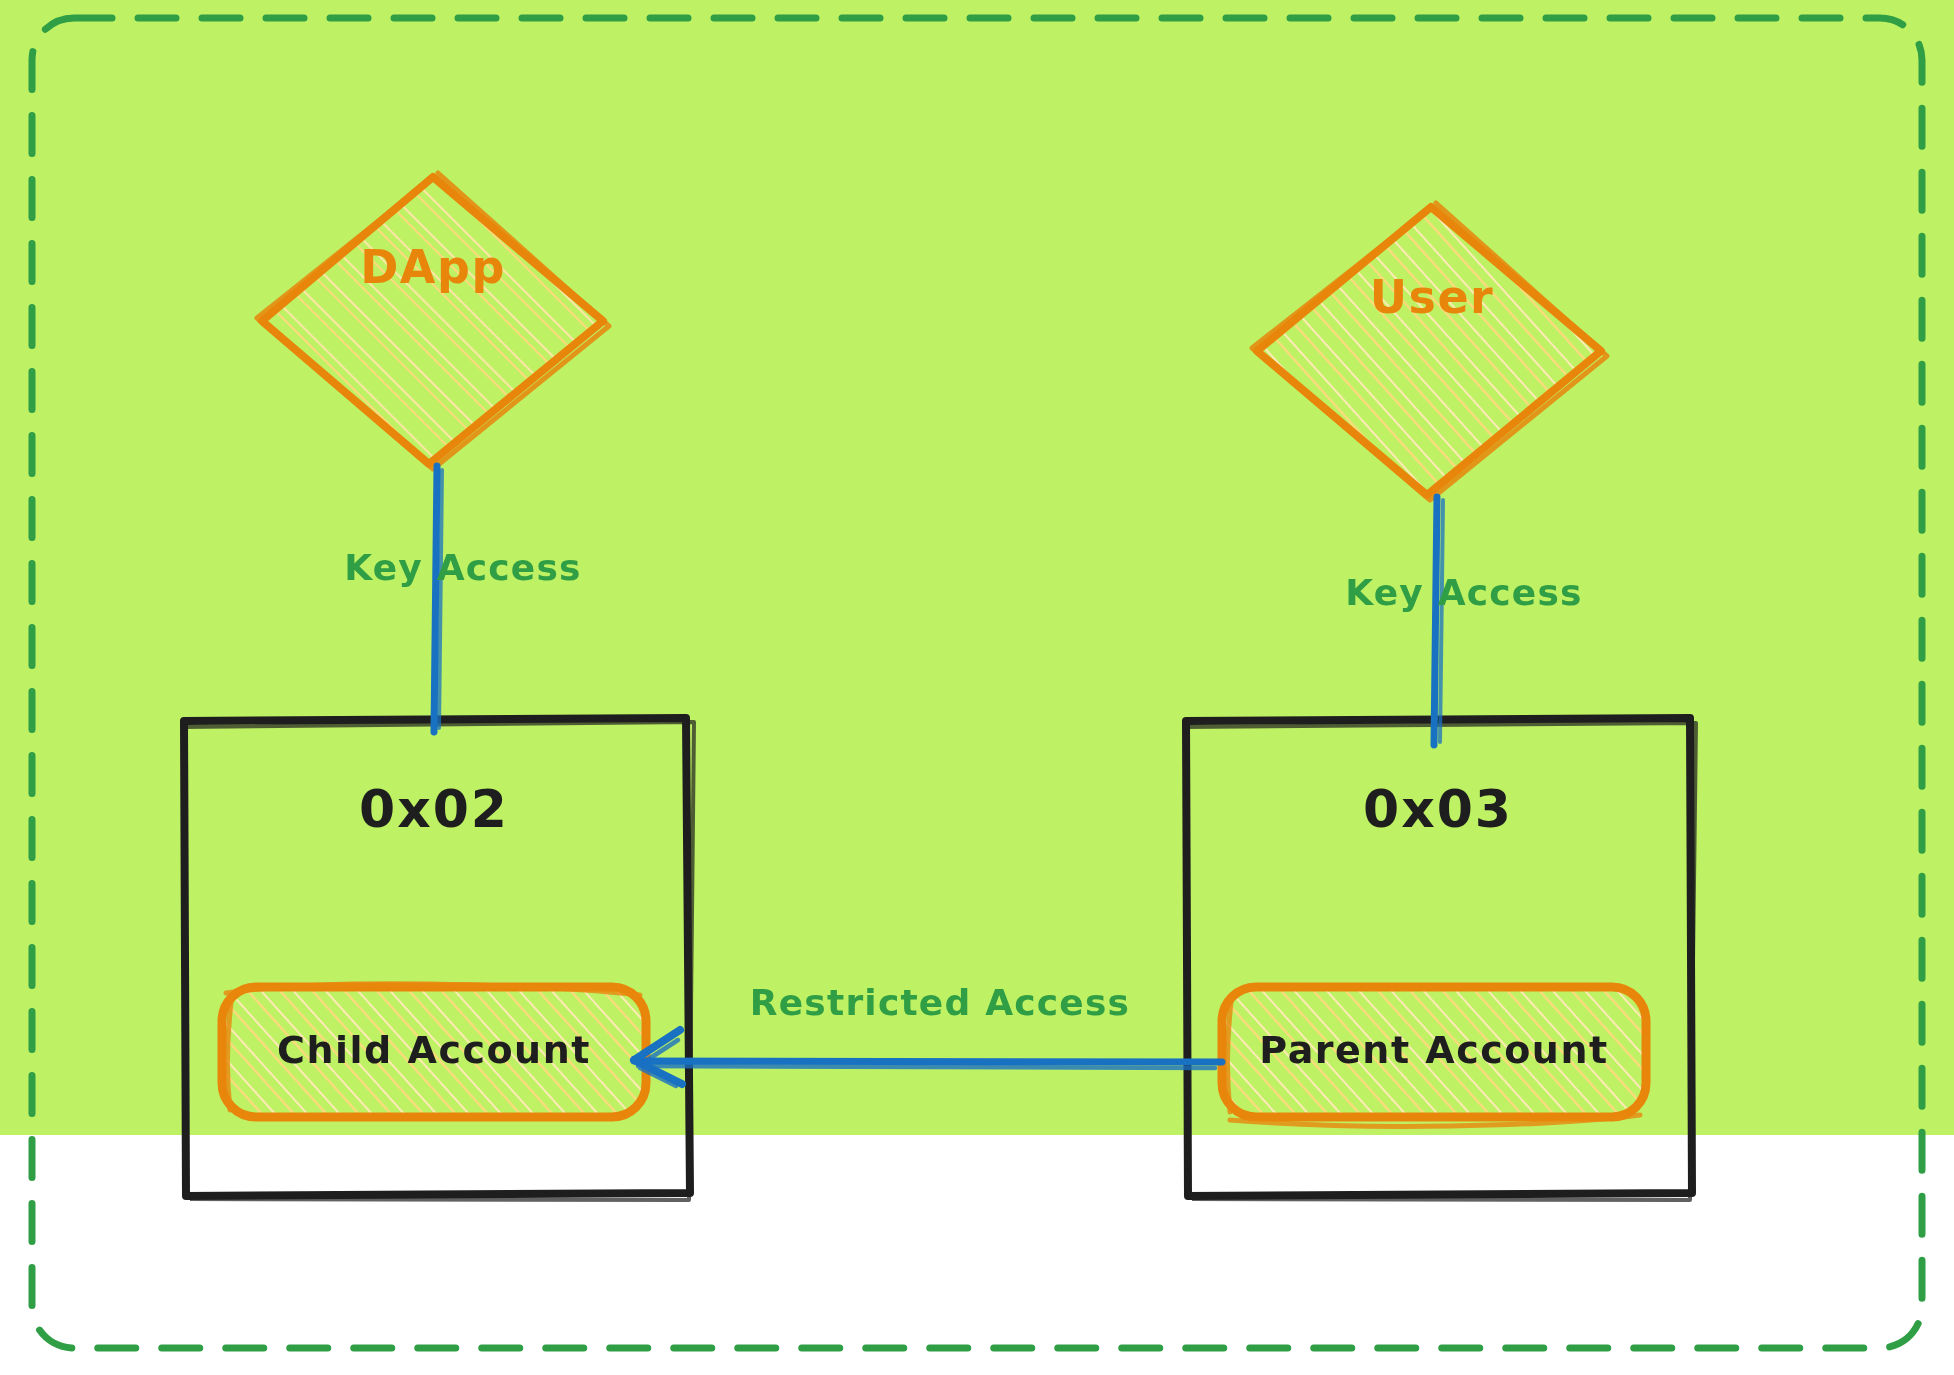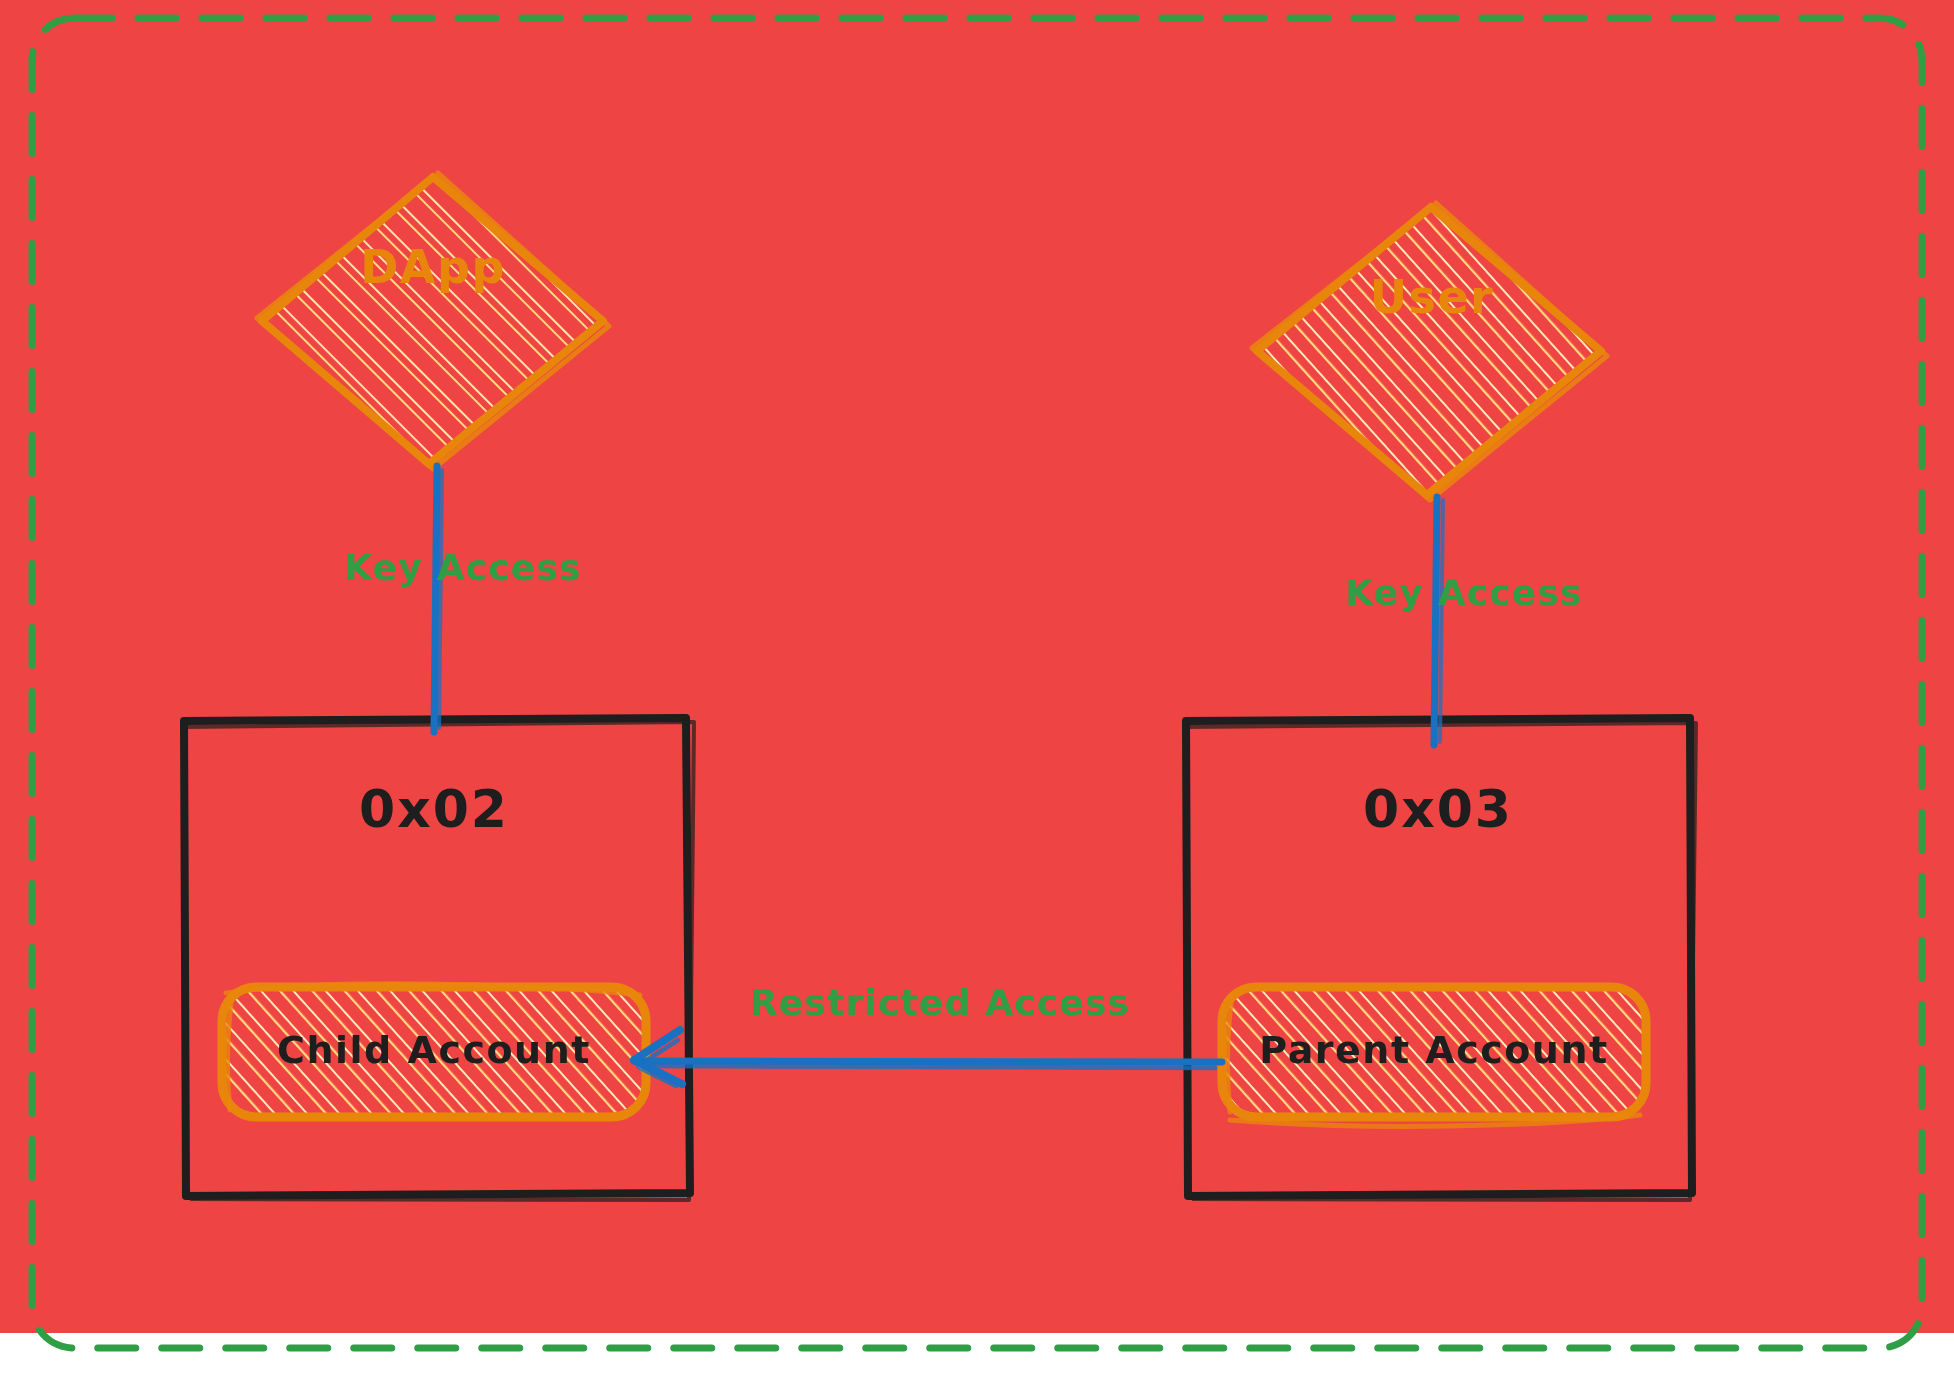--- a/index.html
+++ b/index.html
@@ -10,22 +10,22 @@
   }
   body {
     width: 1954px;
     height: 1375px;
     font-family: "DejaVu Sans", sans-serif;
     overflow: hidden;
   }
   #canvas {
     position: relative;
     width: 1954px;
-    height: 1333px;
-    background: #ef4444;
+    height: 1135px;
+    background: #bef264;
   }
   svg.layer {
     position: absolute;
     top: 0;
     left: 0;
     width: 1954px;
     height: 1375px;
   }
   .hand-text {
     font-family: "DejaVu Sans", sans-serif;

